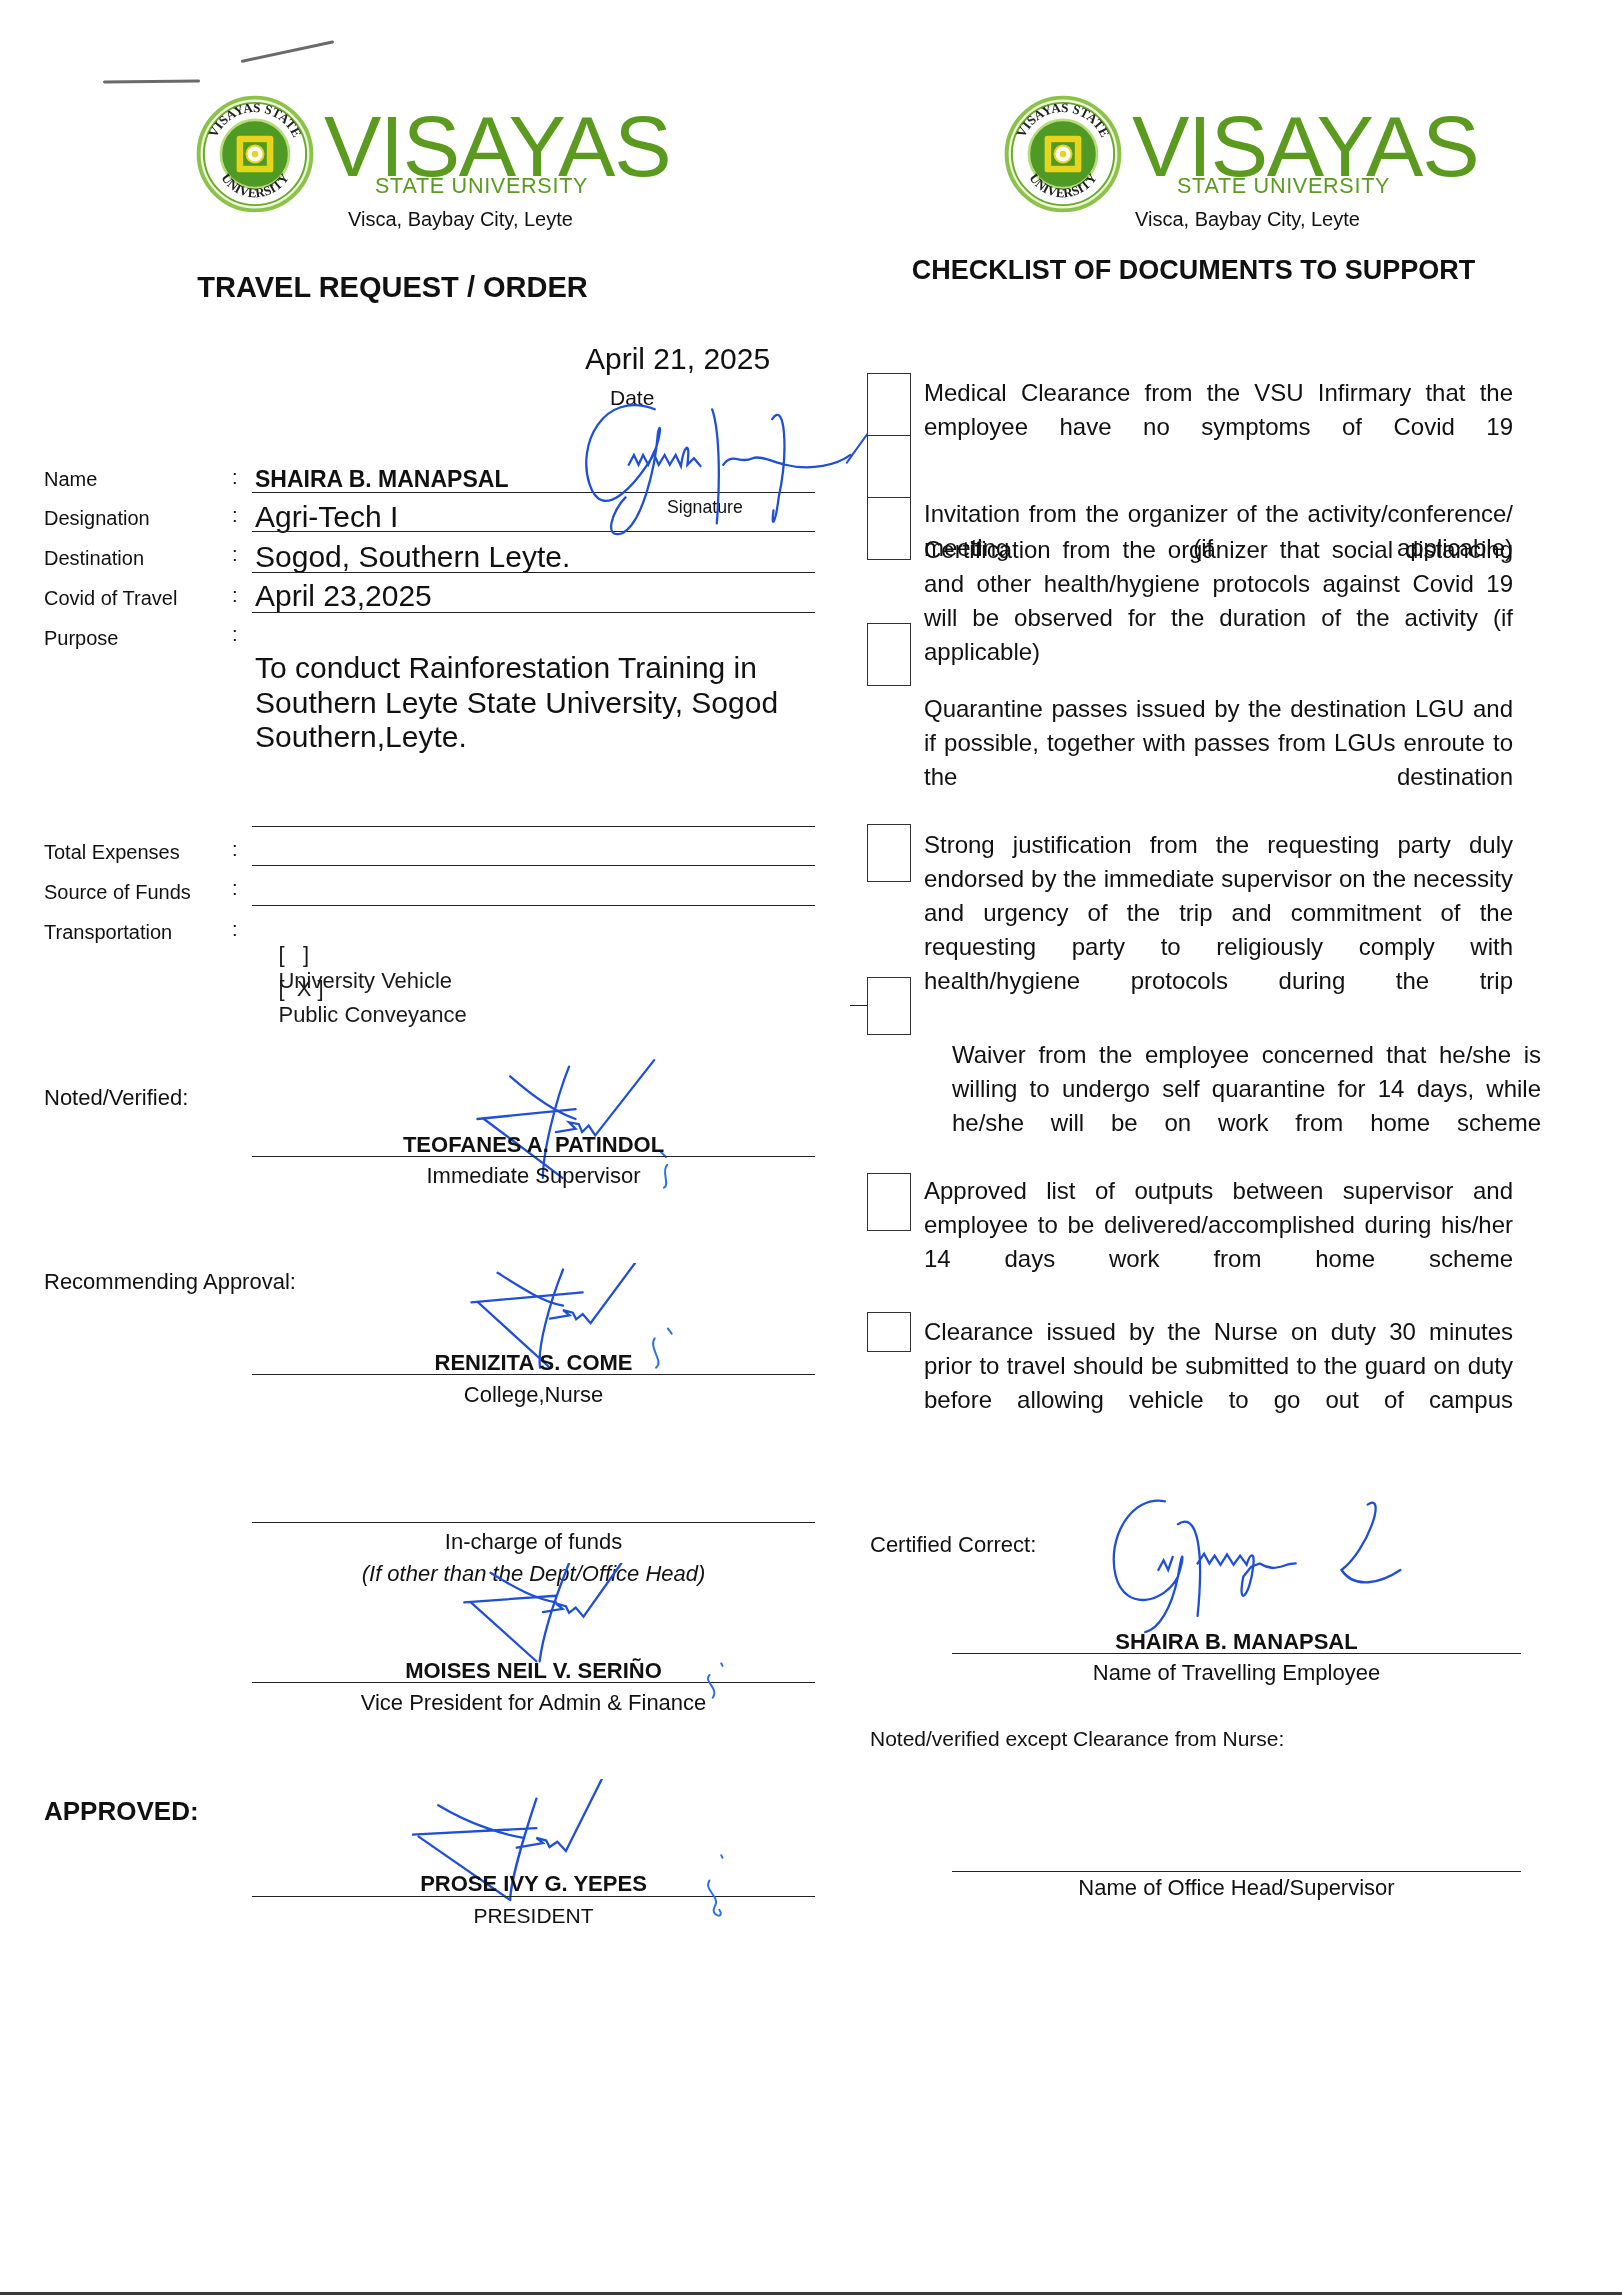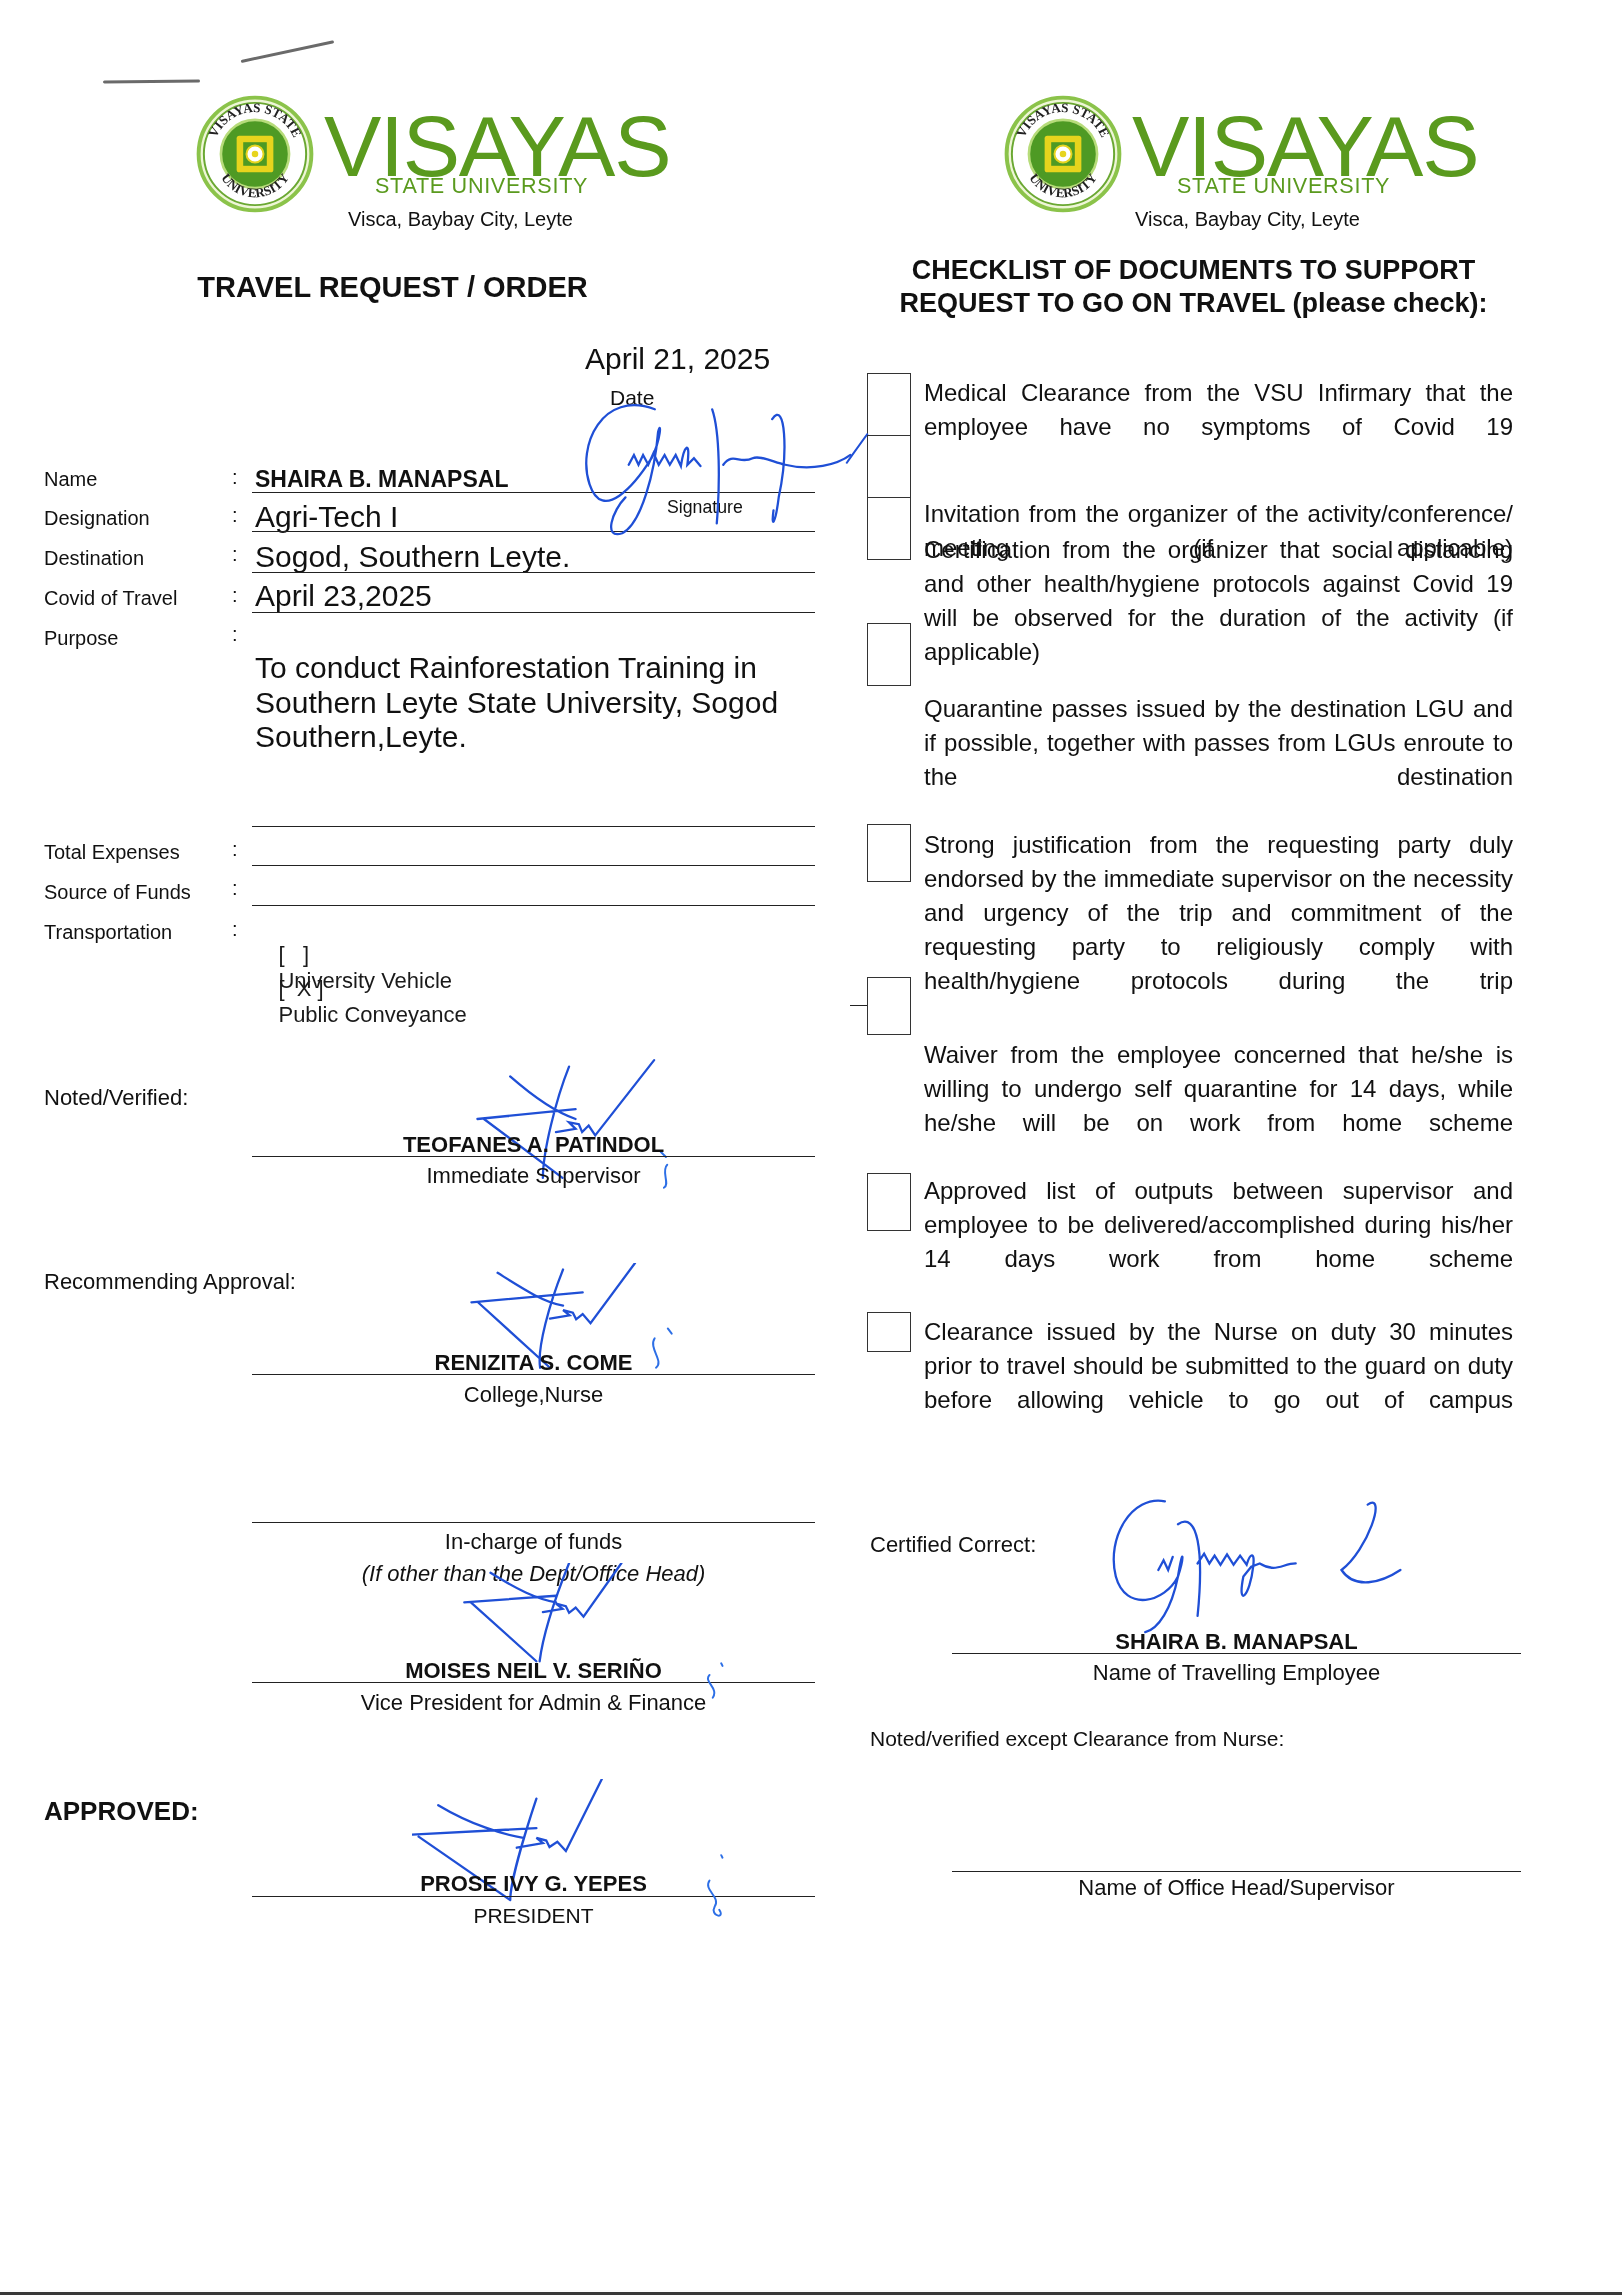--- a/index.html
+++ b/index.html
@@ -189,21 +189,20 @@
 </svg>
 <div class="abs signame" style="left:252px;top:1871px;width:563px;">PROSE IVY G. YEPES</div>
 <div class="rule" style="left:252px;top:1896px;width:563px;"></div>
 <div class="abs caption" style="left:252px;top:1904px;width:563px;font-size:21px;">PRESIDENT</div>
 <svg class="sig" style="left:703px;top:1851px;" width="26" height="72" viewBox="0 0 40 110">
     <path d="M 28 6 L 30 10 M 10 45 C 0 60, 28 70, 18 85 C 10 100, 35 105, 25 90" fill="none" stroke="#2d6fe6" stroke-width="3" stroke-linecap="round"></path>
   </svg>
 
 <div class="abs title" style="left:850px;top:254px;width:687px;font-size:27px;">
   <div>CHECKLIST OF DOCUMENTS TO SUPPORT</div>
-  <div>REQUEST TO GO ON TRAVEL (please check):</div>
 </div>
 
 <div>
   <div class="check-box" style="left:867px;top:373px;height:61px;"></div>
   <div class="check-text" style="left:924px;top:376px;">Medical Clearance from the VSU Infirmary that the employee have no symptoms of Covid 19</div>
 </div>
 <svg class="sig" style="left:845px;top:432px;" width="26" height="33" viewBox="0 0 40 50">
     <path d="M 2 48 C 15 30, 25 15, 35 2" fill="none" stroke="#1f4fd6" stroke-width="3"></path>
   </svg>
 <div>
@@ -218,21 +217,21 @@
   <div class="check-box" style="left:867px;top:623px;height:61px;"></div>
   <div class="check-text" style="left:924px;top:692px;">Quarantine passes issued by the destination LGU and if possible, together with passes from LGUs enroute to the destination</div>
 </div>
 <div>
   <div class="check-box" style="left:867px;top:824px;height:56px;"></div>
   <div class="check-text" style="left:924px;top:828px;">Strong justification from the requesting party duly endorsed by the immediate supervisor on the necessity and urgency of the trip and commitment of the requesting party to religiously comply with health/hygiene protocols during the trip</div>
 </div>
 <div class="rule" style="left:850px;top:1005px;width:19.6px;height:1.3px;"></div>
 <div>
   <div class="check-box" style="left:867px;top:977px;height:56px;"></div>
-  <div class="check-text" style="left:924px;top:1038px;">Waiver from the employee concerned that he/she is willing to undergo self quarantine for 14 days, while he/she will be on work from home scheme</div>
+  <div class="check-text" style="left:952px;top:1038px;">Waiver from the employee concerned that he/she is willing to undergo self quarantine for 14 days, while he/she will be on work from home scheme</div>
 </div>
 <div>
   <div class="check-box" style="left:867px;top:1173px;height:56px;"></div>
   <div class="check-text" style="left:924px;top:1174px;">Approved list of outputs between supervisor and employee to be delivered/accomplished during his/her 14 days work from home scheme</div>
 </div>
 <div>
   <div class="check-box" style="left:867px;top:1312px;height:38px;"></div>
   <div class="check-text" style="left:924px;top:1315px;">Clearance issued by the Nurse on duty 30 minutes prior to travel should be submitted to the guard on duty before allowing vehicle to go out of campus</div>
 </div>
 

